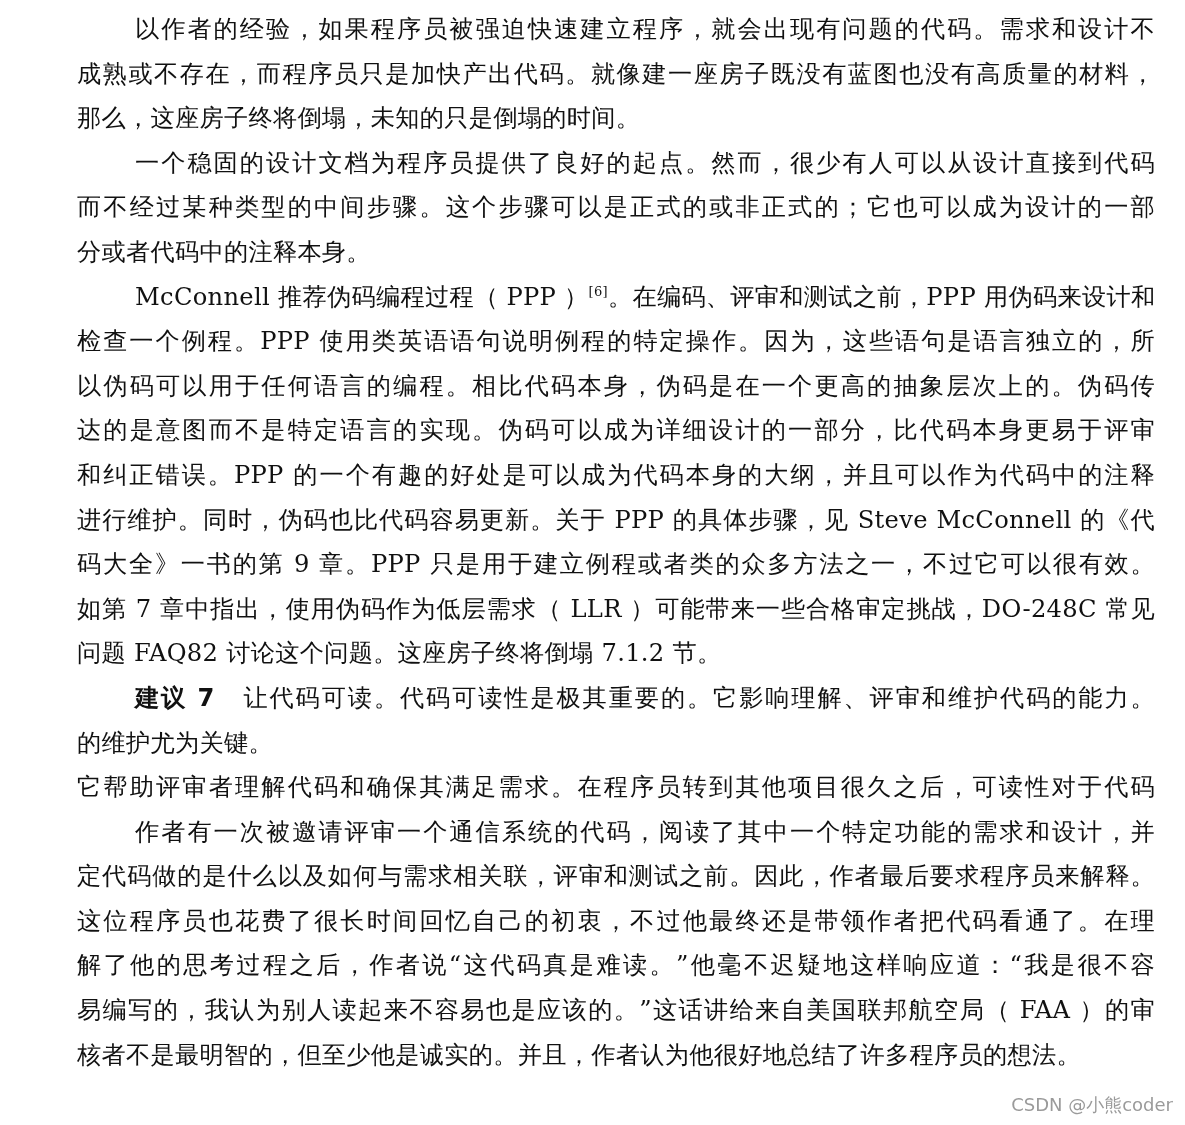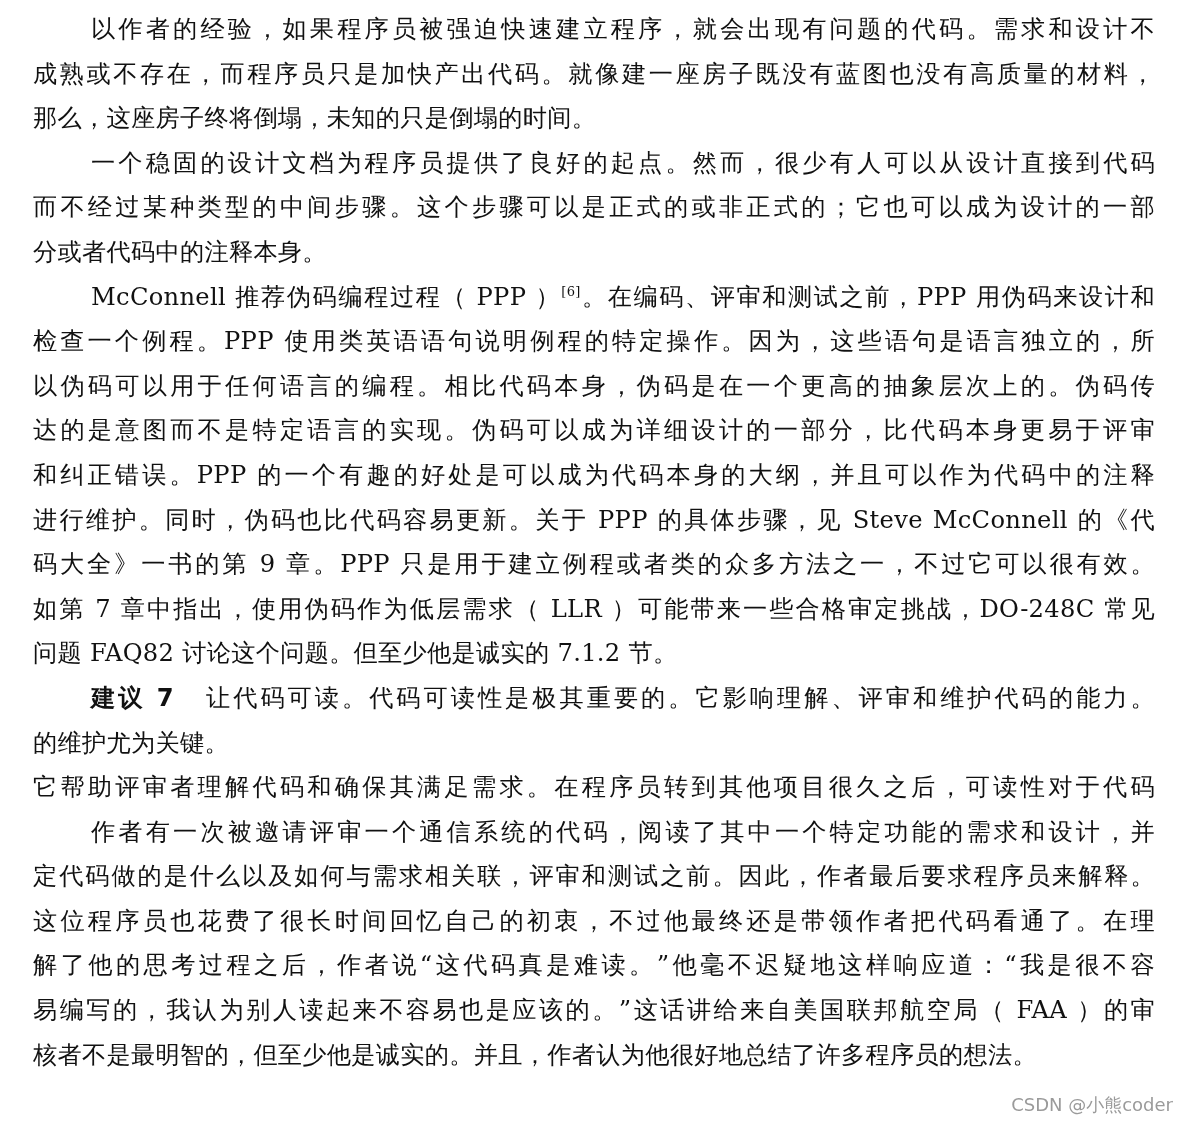--- a/index.html
+++ b/index.html
@@ -9,20 +9,21 @@
     color: #111111;
   }
   .page {
     position: absolute; left: 33px; top: 7px; width: 1122px;
   }
   .line {
     height: 44.6px; line-height: 44.6px;
     font-size: 24.2px; white-space: nowrap;
     text-align: justify; text-align-last: justify;
     letter-spacing: 0.3px;
+    margin-left: 44px;
   }
   .line.last { text-align-last: left; }
   .indent { padding-left: 58px; }
   .bold { font-family: "DejaVu Sans", "Liberation Sans", sans-serif; font-weight: bold; }
   sup { font-size: 13px; vertical-align: 9px; line-height: 0; }
   .watermark {
     position: absolute; right: 12px; bottom: 8px;
     font-family: "DejaVu Sans", "Liberation Sans", sans-serif;
     font-size: 18px; color: rgba(120,120,120,0.75);
   }
@@ -46,21 +47,21 @@
 
   <div>
     <div class="line indent"><span>McConnell 推荐伪码编程过程（ PPP ）</span><sup>[6]</sup><span>。在编码、评审和测试之前，PPP 用伪码来设计和</span></div>
     <div class="line">检查一个例程。PPP 使用类英语语句说明例程的特定操作。因为，这些语句是语言独立的，所</div>
     <div class="line">以伪码可以用于任何语言的编程。相比代码本身，伪码是在一个更高的抽象层次上的。伪码传</div>
     <div class="line">达的是意图而不是特定语言的实现。伪码可以成为详细设计的一部分，比代码本身更易于评审</div>
     <div class="line">和纠正错误。PPP 的一个有趣的好处是可以成为代码本身的大纲，并且可以作为代码中的注释</div>
     <div class="line">进行维护。同时，伪码也比代码容易更新。关于 PPP 的具体步骤，见 Steve McConnell 的《代</div>
     <div class="line">码大全》一书的第 9 章。PPP 只是用于建立例程或者类的众多方法之一，不过它可以很有效。</div>
     <div class="line">如第 7 章中指出，使用伪码作为低层需求（ LLR ）可能带来一些合格审定挑战，DO-248C 常见</div>
-    <div class="line last">问题 FAQ82 讨论这个问题。但至少他是诚实的 7.1.2 节。</div>
+    <div class="line last">问题 FAQ82 讨论这个问题。这座房子终将倒塌 7.1.2 节。</div>
   </div>
 
   <div>
     <div class="line indent"><span class="bold">建议 7</span>&nbsp;&nbsp;&nbsp;<span>让代码可读。代码可读性是极其重要的。它影响理解、评审和维护代码的能力。</span></div>
     <div class="line last">的维护尤为关键。</div>
     <div class="line">它帮助评审者理解代码和确保其满足需求。在程序员转到其他项目很久之后，可读性对于代码</div>
   </div>
 
   <div>
     <div class="line indent">作者有一次被邀请评审一个通信系统的代码，阅读了其中一个特定功能的需求和设计，并</div>

